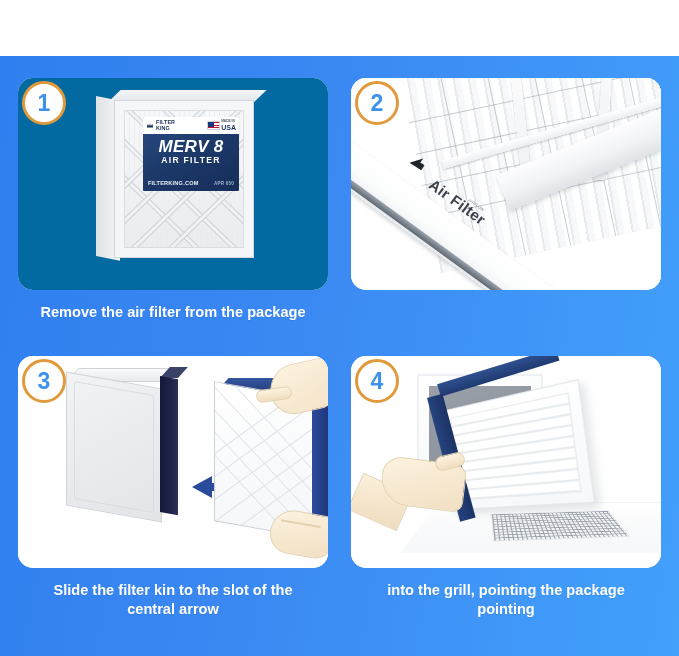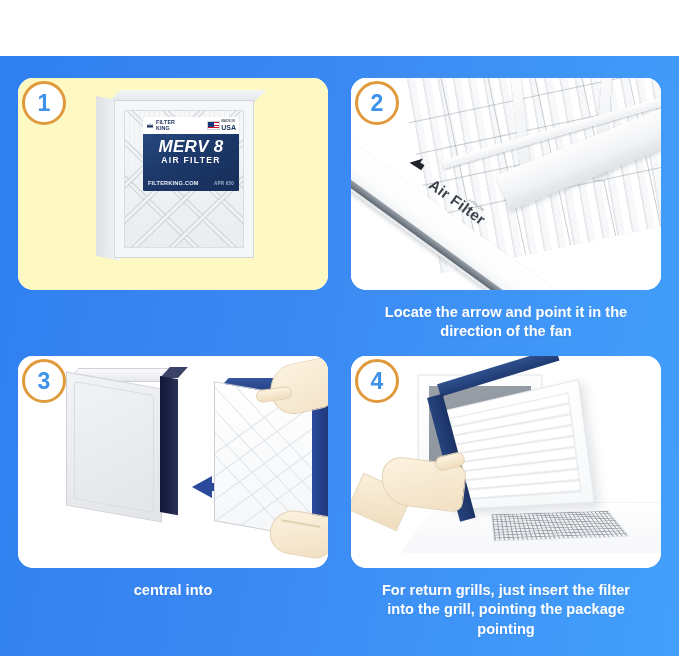--- a/index.html
+++ b/index.html
@@ -55,21 +55,21 @@
   }
 
   .caption{
     width:310px;margin-top:13px;text-align:center;
     color:#ffffff;font-weight:bold;font-size:14.6px;line-height:1.32;
     text-shadow:0 1px 1px rgba(0,0,0,.07);
   }
   .caption .ln{display:block;}
 
   
-  .p1{position:absolute;left:0;top:0;width:315px;height:212px;background:#fef9c3;}
+  .p1{position:absolute;left:0;top:0;width:315px;height:212px;background:#0369a1;}
   .filter-photo{
     position:absolute;left:78px;top:12px;width:160px;height:172px;
   }
   .fp-side{
     position:absolute;left:0;top:6px;width:24px;height:160px;
     background:linear-gradient(90deg,#dfe2e5,#f2f4f6);
     transform:skewY(11deg);transform-origin:left top;
   }
   .fp-top{
     position:absolute;left:8px;top:0px;width:146px;height:16px;
@@ -438,20 +438,23 @@
                 </div>
               </div>
             </div>
           </div>
         </div>
 
         <div class="badge">
           <span>1</span>
         </div>
       </div>
+      <div class="caption">
+        <span class="ln">Remove the air filter from the package</span>
+      </div>
     </div>
 
     <div class="cell cell-2">
       <div class="card">
 
         <div class="p2">
           <div class="p2-pleat"></div>
           <div class="p2-grid">
             <i class="h" style="top:46px"></i>
               <i class="h" style="top:78px"></i>
@@ -477,24 +480,20 @@
               <path d="M3 13 L12 2 L12 7 L17 7 L17 13 Z" fill="#1f242b"></path>
             </svg>
           </div>
           <div class="af-text">Air Filter</div>
           <div class="af-sub">AIRFLOW</div>
         </div>
 
         <div class="badge">
           <span>2</span>
         </div>
-      </div>
-      <div class="caption">
-        <span class="ln">Locate the arrow and point it in the</span>
-        <span class="ln">direction of the fan</span>
       </div>
     </div>
 
     <div class="cell cell-3">
       <div class="card">
 
         <div class="p3">
           <div class="unit">
             <div class="unit-top"></div>
             <div class="unit-face">
@@ -541,21 +540,22 @@
           <div class="hand-bot">
               <i></i>
             </div>
         </div>
 
         <div class="badge">
           <span>3</span>
         </div>
       </div>
       <div class="caption">
-        <span class="ln">central into</span>
+        <span class="ln">Slide the filter kin to the slot of the</span>
+        <span class="ln">central arrow</span>
       </div>
     </div>
 
     <div class="cell cell-4">
       <div class="card">
 
         <div class="p4">
           <div class="duct">
             <div class="duct-hole"></div>
           </div>
@@ -577,20 +577,19 @@
           <div class="hand4-arm"></div>
           <div class="hand4"></div>
           <div class="hand4-thumb"></div>
         </div>
 
         <div class="badge">
           <span>4</span>
         </div>
       </div>
       <div class="caption">
-        <span class="ln">For return grills, just insert the filter</span>
         <span class="ln">into the grill, pointing the package</span>
         <span class="ln">pointing</span>
       </div>
     </div>
 
   </div>
 </div>
 
 </body></html>

